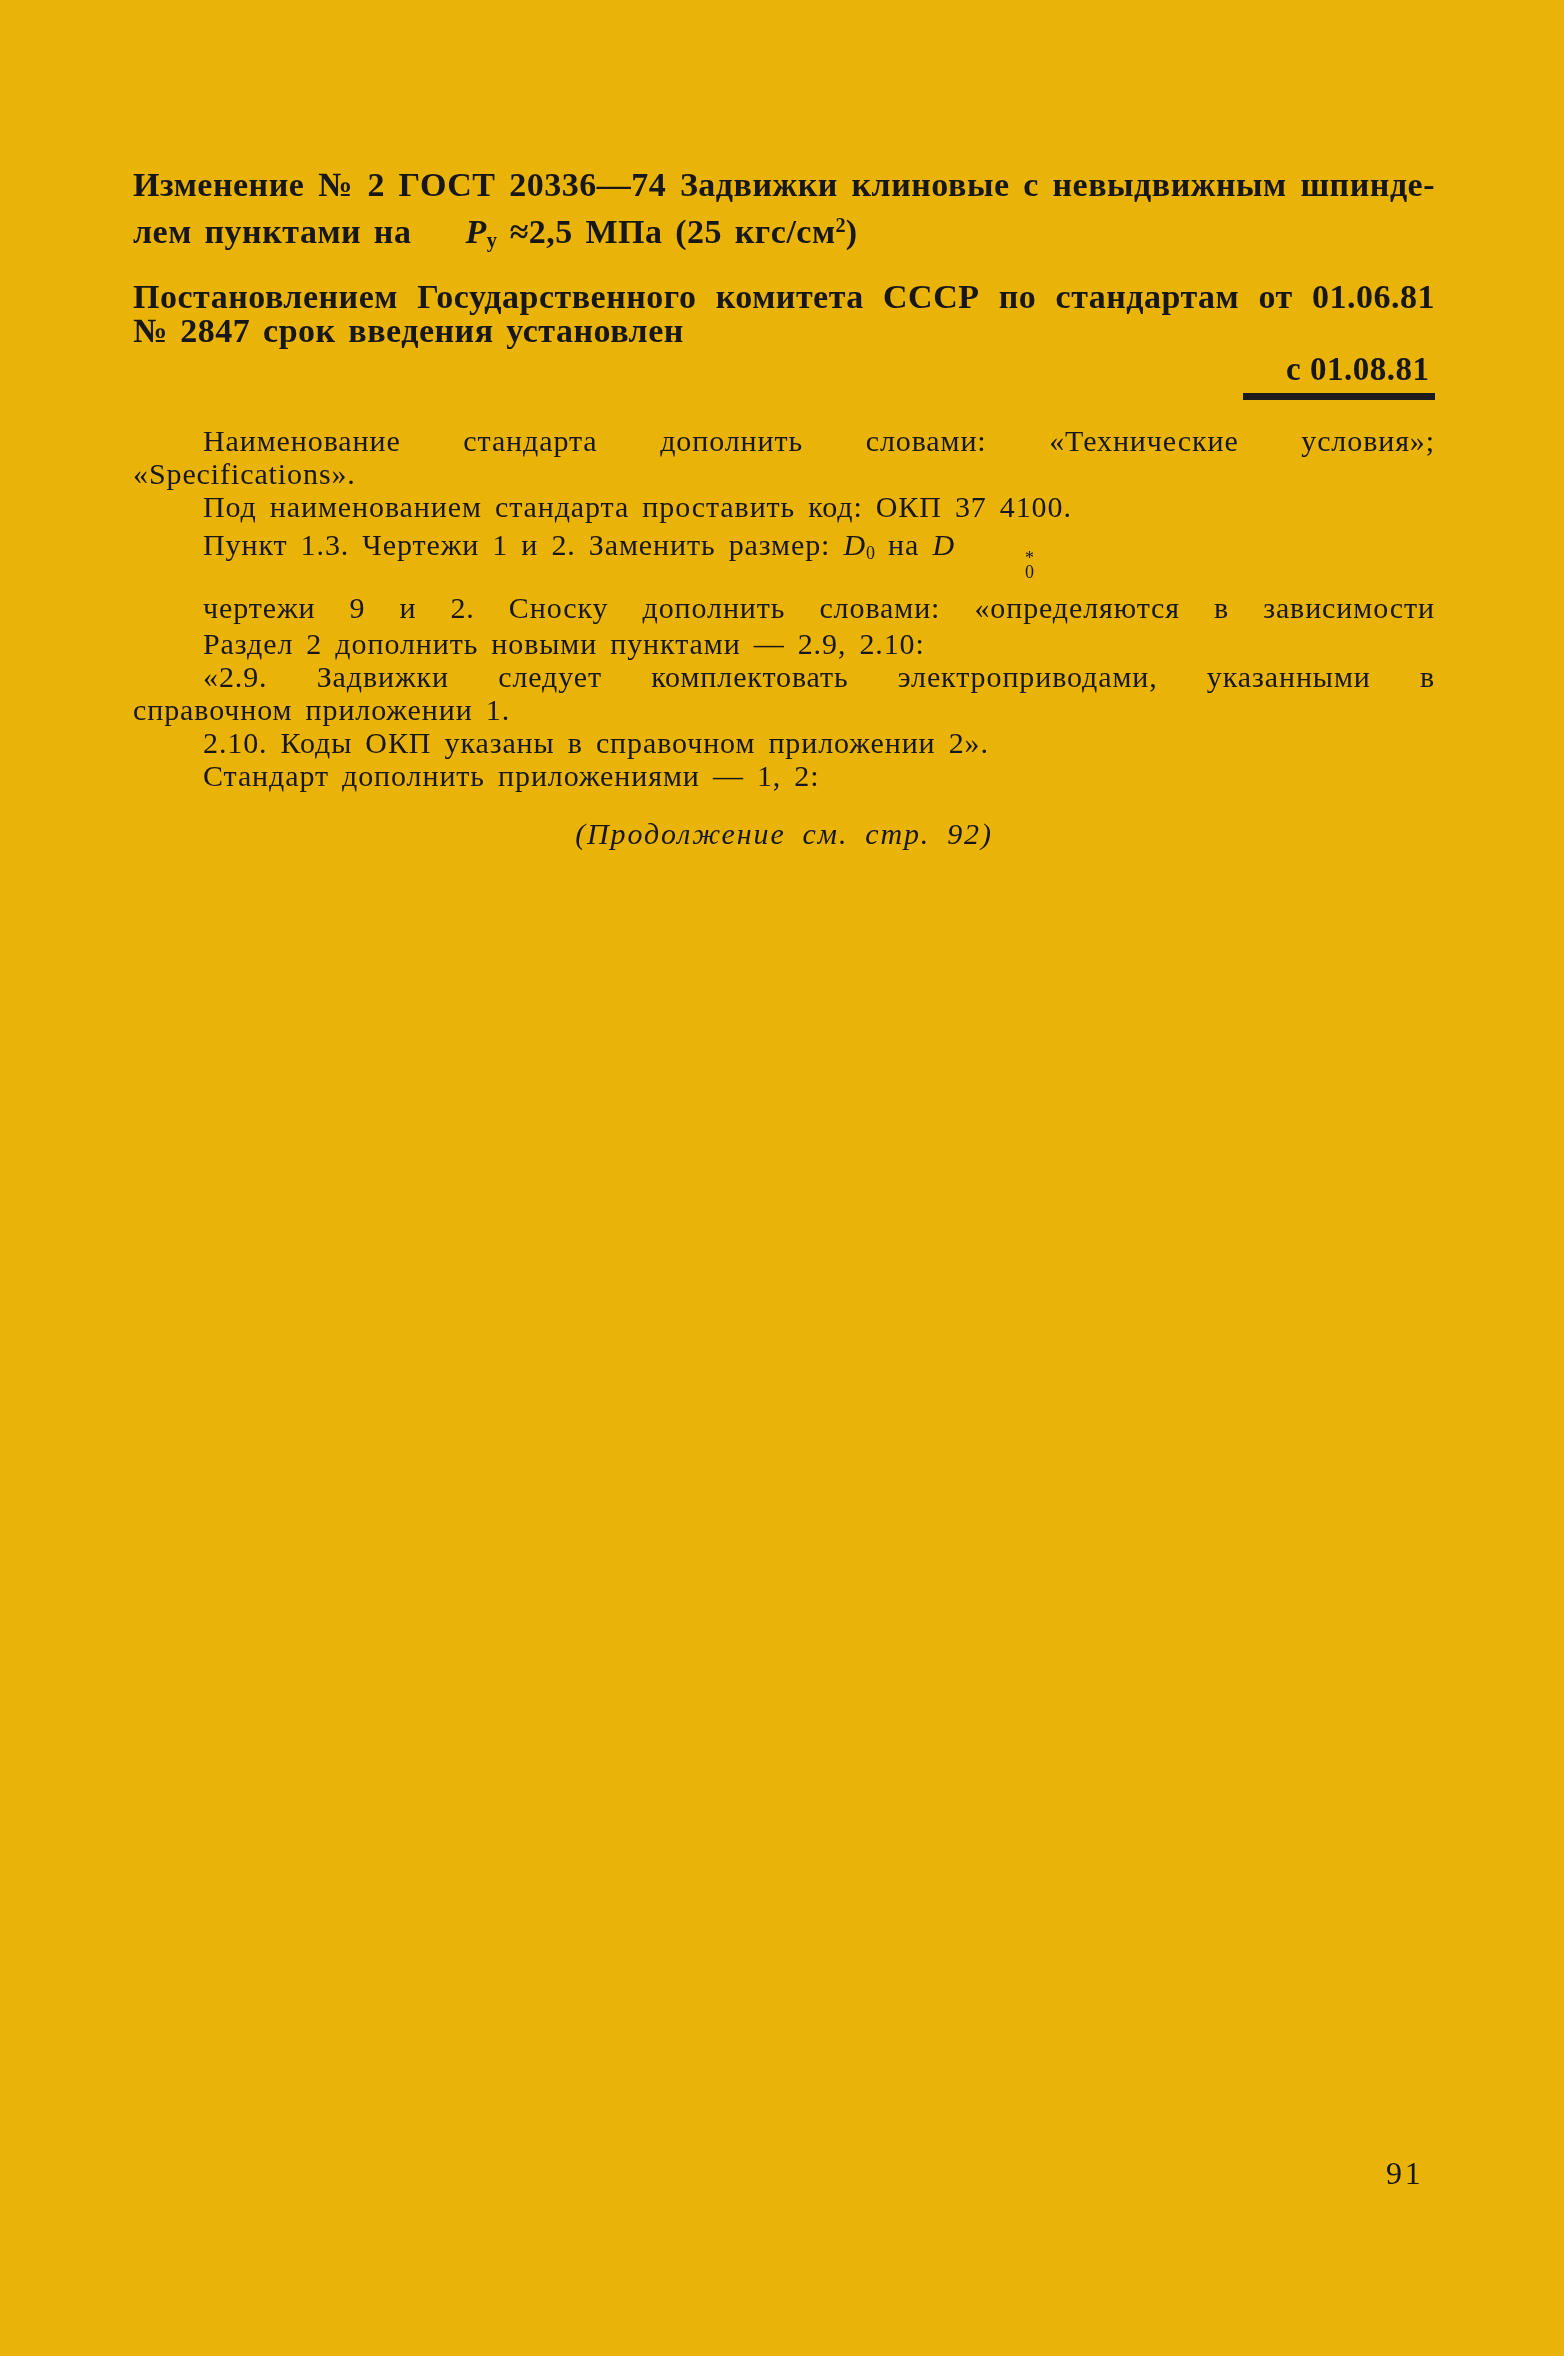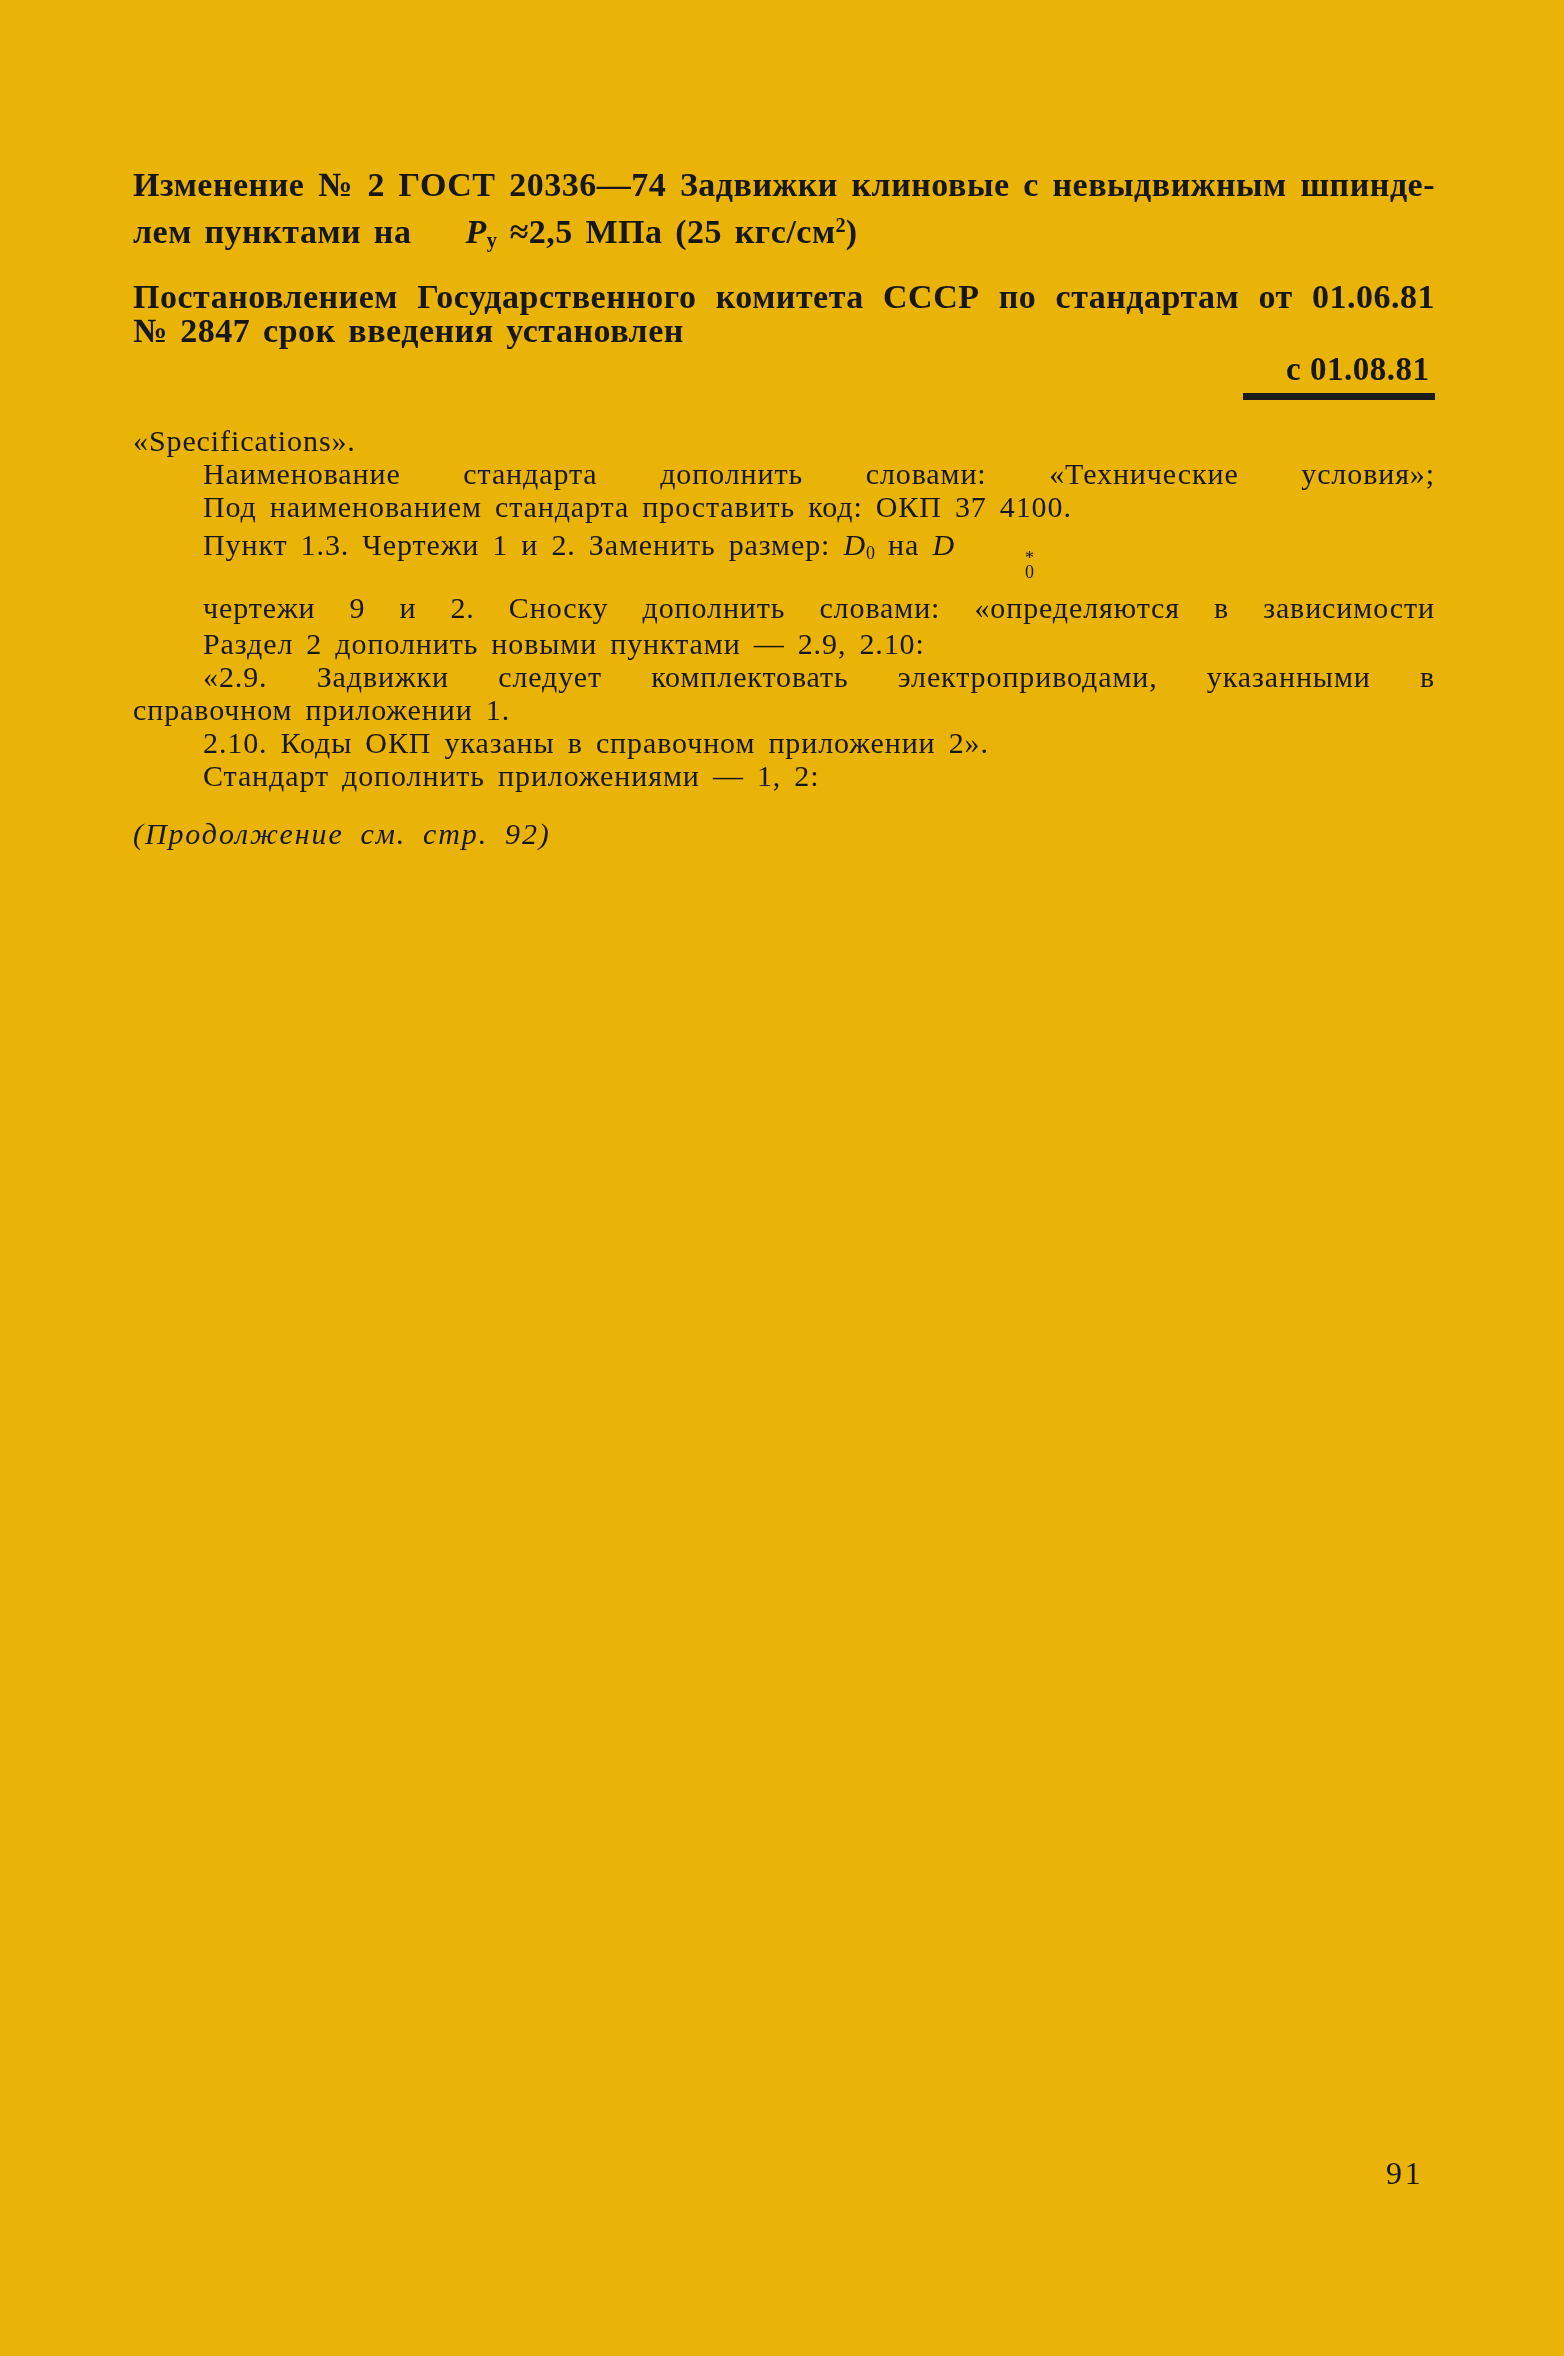--- a/index.html
+++ b/index.html
@@ -70,21 +70,21 @@
     align-items: center;
     font-size: 0.60em;
     line-height: 0.80;
     vertical-align: -0.45em;
     letter-spacing: 0;
   }
   .mt8  { margin-top: 5px; }
   .mt12 { margin-top: 11.2px; }
   .mt4  { margin-top: 3.7px; }
   .continuation {
-    text-align: left;
+    text-align: center;
     font-style: italic;
     font-size: 30px;
     line-height: 37px;
     margin-top: 22.4px;
     letter-spacing: 1.9px;
     word-spacing: 7.5px;
   }
   .pageno {
     position: absolute;
     left: 1386px;
@@ -108,22 +108,22 @@
     <div class="decree-block">
       <div class="line stretch">Постановлением Государственного комитета СССР по стандартам от 01.06.81</div>
       <div class="line">№ 2847 срок введения установлен</div>
     </div>
 
     <div class="date-line">
       <span class="date-underline">с 01.08.81</span>
     </div>
 
     <div class="body-block">
+      <div class="line indent stretch">Наименование стандарта дополнить словами: «Технические условия»;</div>
       <div class="line">«Specifications».</div>
-      <div class="line indent stretch">Наименование стандарта дополнить словами: «Технические условия»;</div>
       <div class="line indent">Под наименованием стандарта проставить код: ОКП 37 4100.</div>
       <div class="line indent mt8"><span>Пункт 1.3. Чертежи 1 и 2. Заменить размер: </span><i>D</i><span class="sub">0</span><span> на </span><i>D</i><span class="stack">
             <span>*</span>
             <span>0</span>
           </span></div>
       <div class="line indent stretch mt12">чертежи 9 и 2. Сноску дополнить словами: «определяются в зависимости</div>
       <div class="line indent mt4">Раздел 2 дополнить новыми пунктами — 2.9, 2.10:</div>
       <div class="line indent stretch">«2.9. Задвижки следует комплектовать электроприводами, указанными в</div>
       <div class="line">справочном приложении 1.</div>
       <div class="line indent">2.10. Коды ОКП указаны в справочном приложении 2».</div>

